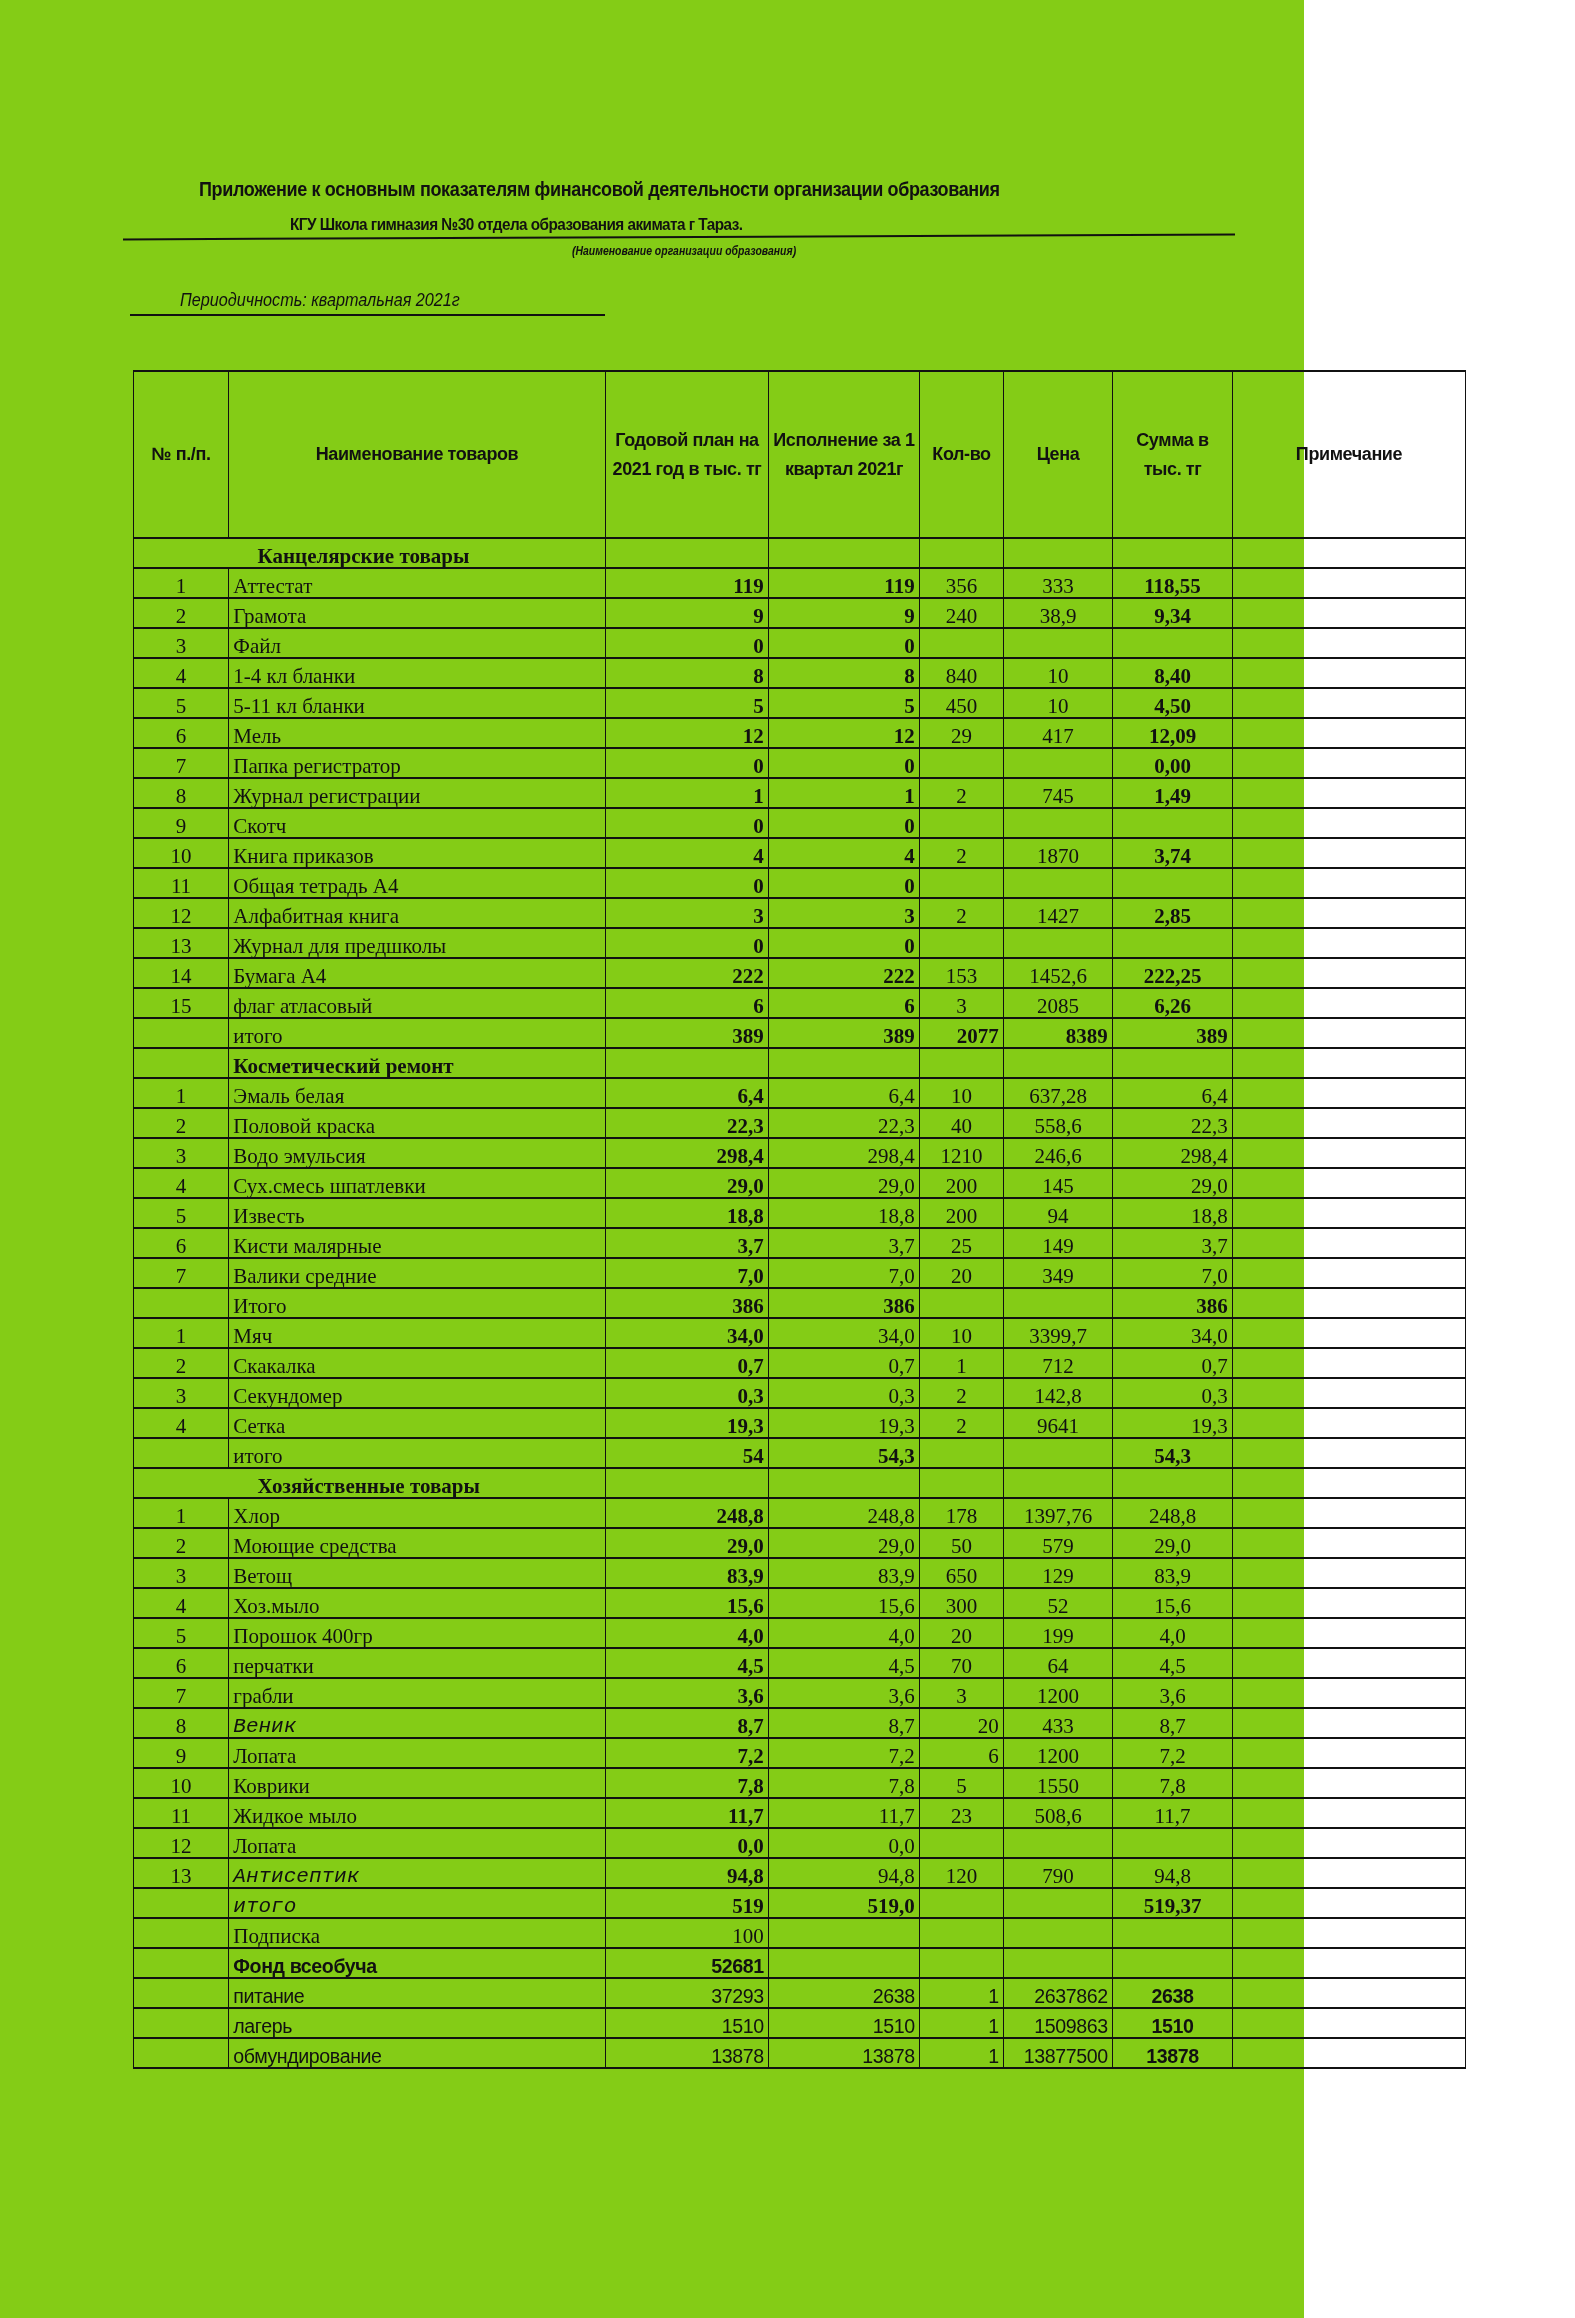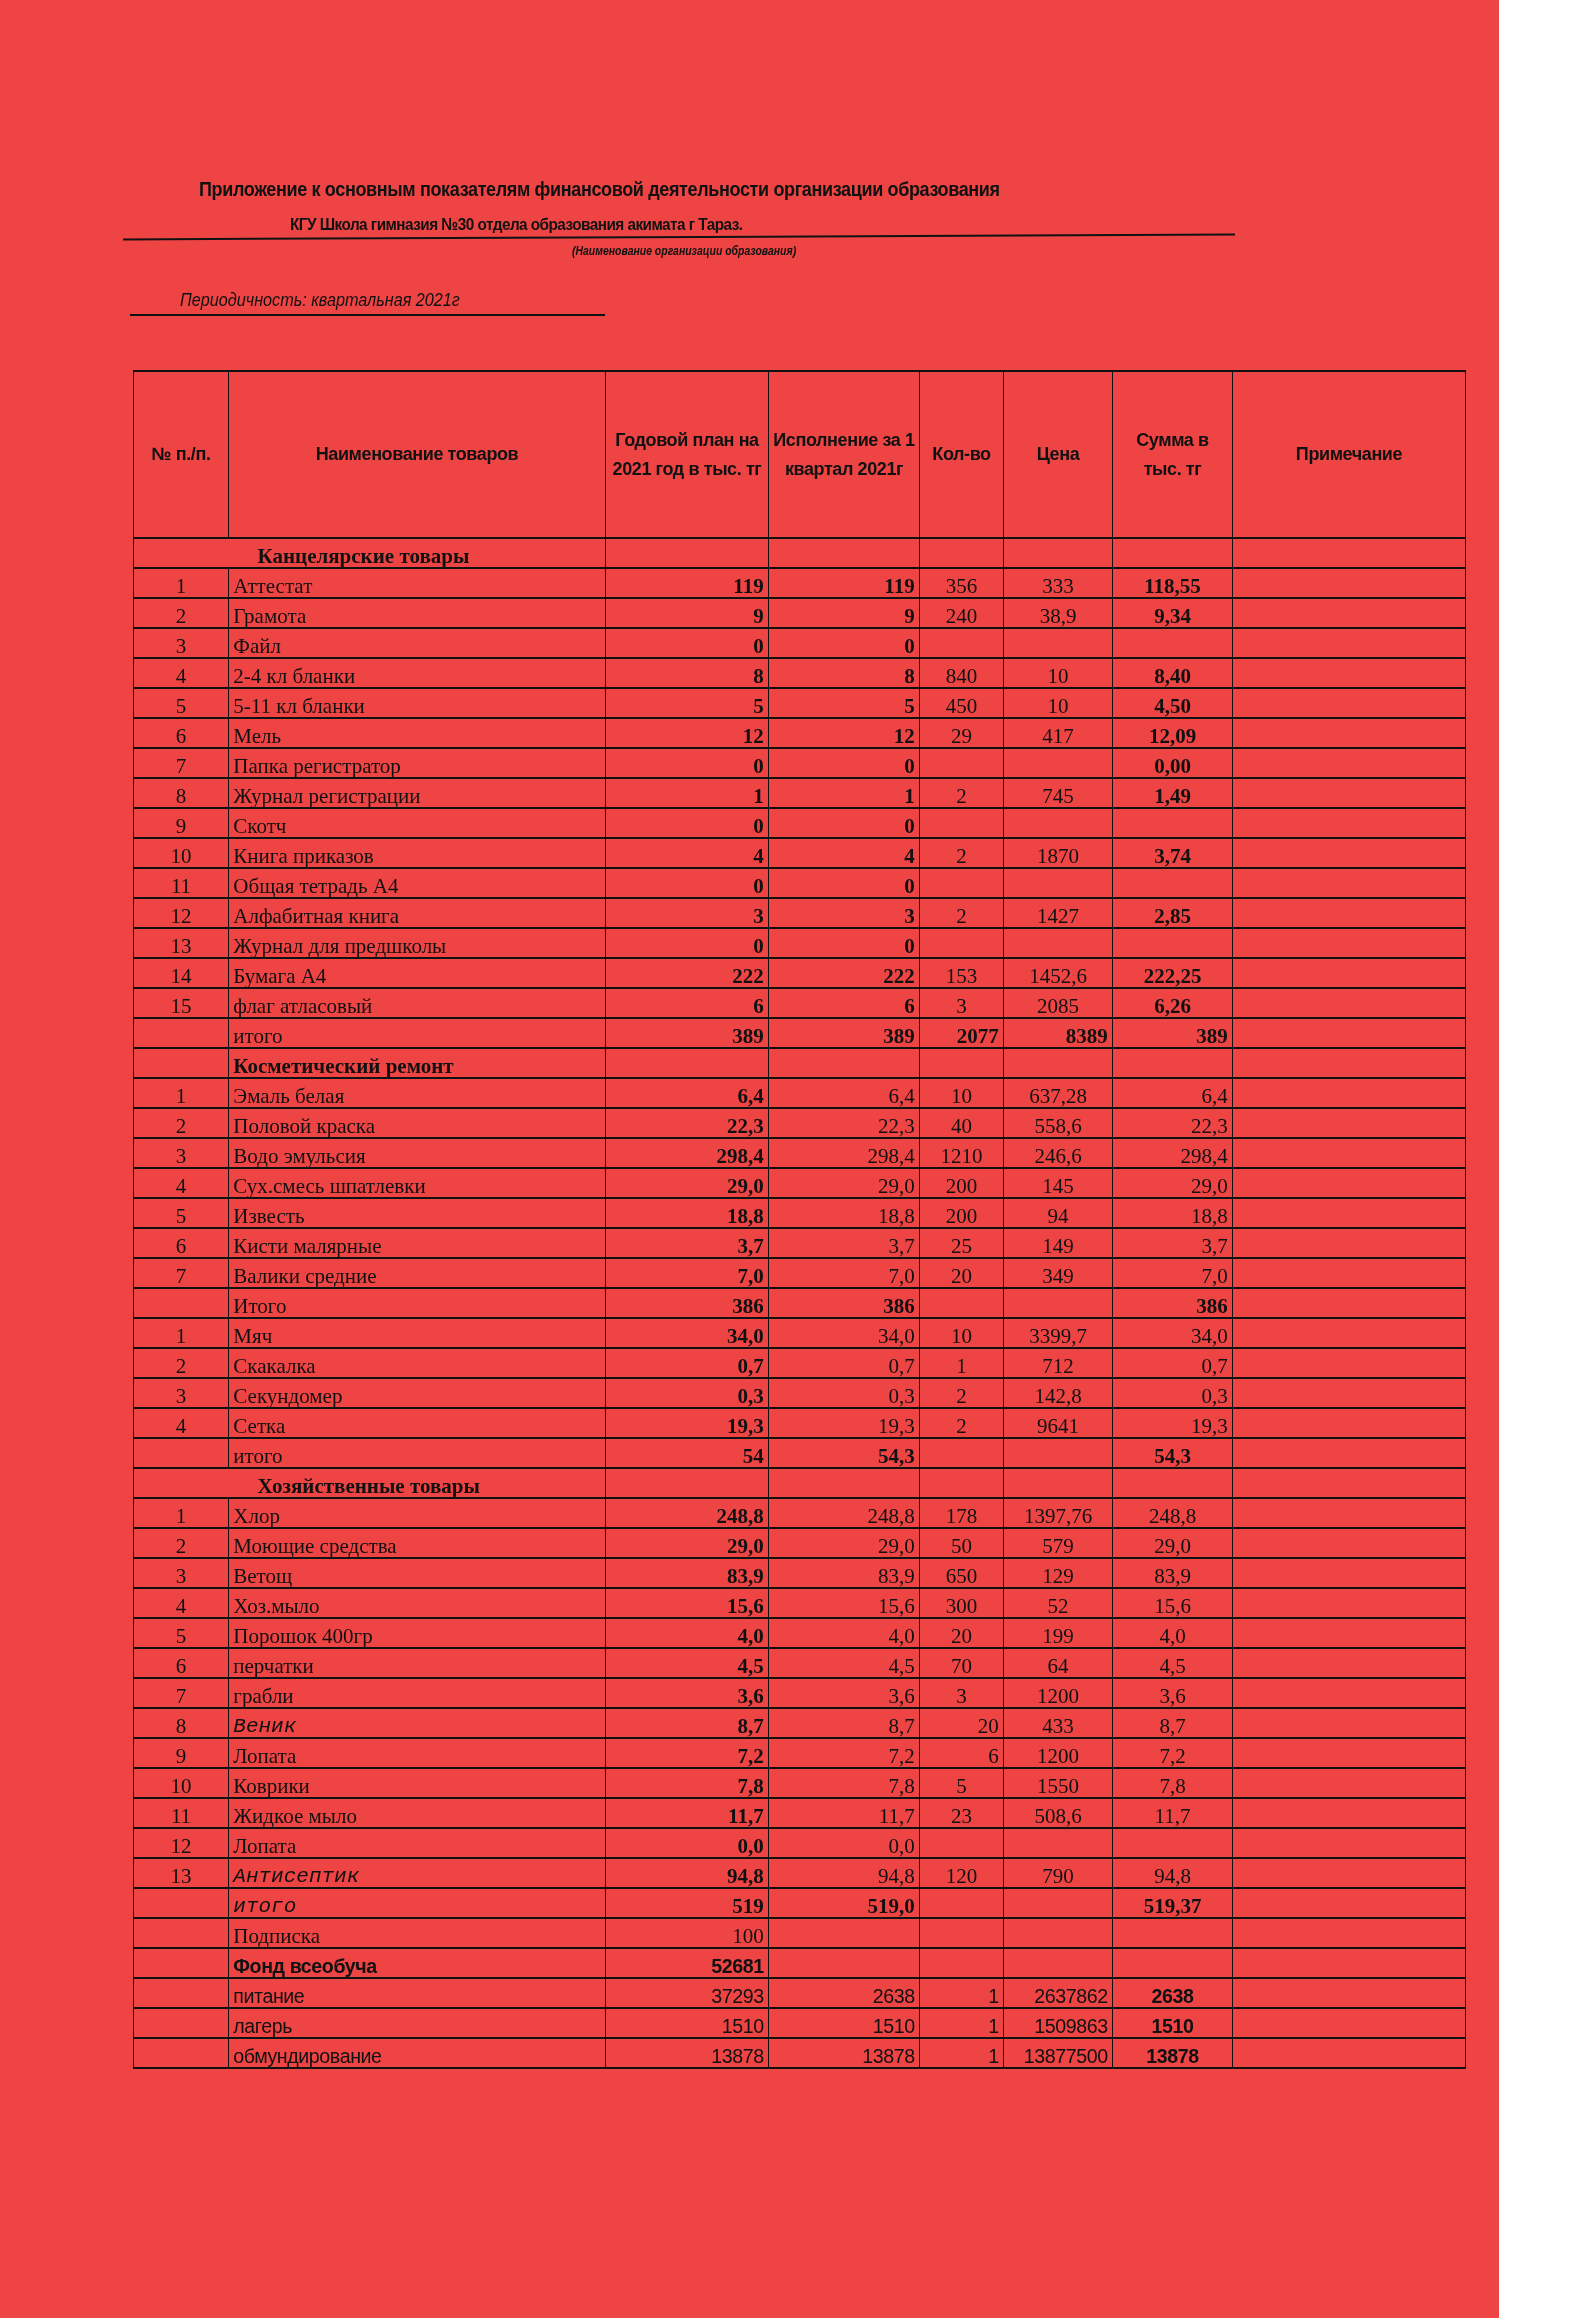--- a/index.html
+++ b/index.html
@@ -1,17 +1,17 @@
 <!DOCTYPE html>
 <html style="font-size:11.6px"><head>
 <meta charset="utf-8">
 <style>
   html, body { margin:0; padding:0; background:#ffffff; }
   body { width:1575px; height:2319px; position:relative; overflow:hidden; font-family:"Liberation Serif", serif; color:#111; }
-  .page { position:absolute; left:0; top:0; width:1499px; height:2319px; background:#ef4444; }
+  .page { position:absolute; left:0; top:0; width:1304px; height:2319px; background:#84cc16; }
   .title1 { position:absolute; left:199px; top:178px; font-family:"Liberation Sans", sans-serif; font-weight:bold; font-size:19.6px; letter-spacing:-0.4px; transform:scaleX(0.92); transform-origin:left; white-space:nowrap; }
   .title2 { position:absolute; left:290px; top:214px; font-family:"Liberation Sans", sans-serif; font-weight:bold; font-size:17.4px; letter-spacing:-0.6px; transform:scaleX(0.88); transform-origin:left; white-space:nowrap; }
   .rule1 { position:absolute; left:123px; top:236px; width:1112px; height:2.2px; background:#111; transform:rotate(-0.25deg); }
   .caption { position:absolute; left:572px; top:244px; font-family:"Liberation Sans", sans-serif; font-style:italic; font-weight:bold; font-size:12.3px; transform:scaleX(0.85); transform-origin:left; white-space:nowrap; }
   .period { position:absolute; left:180px; top:290px; font-family:"Liberation Sans", sans-serif; font-style:italic; font-size:18px; transform:scaleX(0.9); transform-origin:left; white-space:nowrap; }
   .rule2 { position:absolute; left:130px; top:314px; width:475px; height:2.2px; background:#111; }
 
   table.main { position:absolute; left:133px; top:370px; border-collapse:collapse; table-layout:fixed; width:1330px;border-radius:30px; }
   table.main td, table.main th { border:1.4px solid #111; padding:0 4.3px; height:28px; font-size:21px; line-height:1; overflow:hidden; white-space:nowrap; vertical-align:bottom; }
   table.main th { font-family:"Liberation Sans", sans-serif; font-weight:bold; font-size:18px; height:165px; vertical-align:middle; text-align:center; white-space:normal; line-height:1.6; letter-spacing:-0.4px; border-top:2.2px solid #111; border-bottom:2.2px solid #111; }
@@ -95,21 +95,21 @@
           <td class="name">Файл</td>
           <td class="r b">0</td>
           <td class="r b">0</td>
           <td class="c"></td>
           <td class="c"></td>
           <td class="c"></td>
           <td class="name"></td>
         </tr>
         <tr class="thick">
           <td class="num">4</td>
-          <td class="name">2-4 кл бланки</td>
+          <td class="name">1-4 кл бланки</td>
           <td class="r b">8</td>
           <td class="r b">8</td>
           <td class="c">840</td>
           <td class="c">10</td>
           <td class="c b">8,40</td>
           <td class="name"></td>
         </tr>
         <tr class="thick">
           <td class="num">5</td>
           <td class="name">5-11 кл бланки</td>

